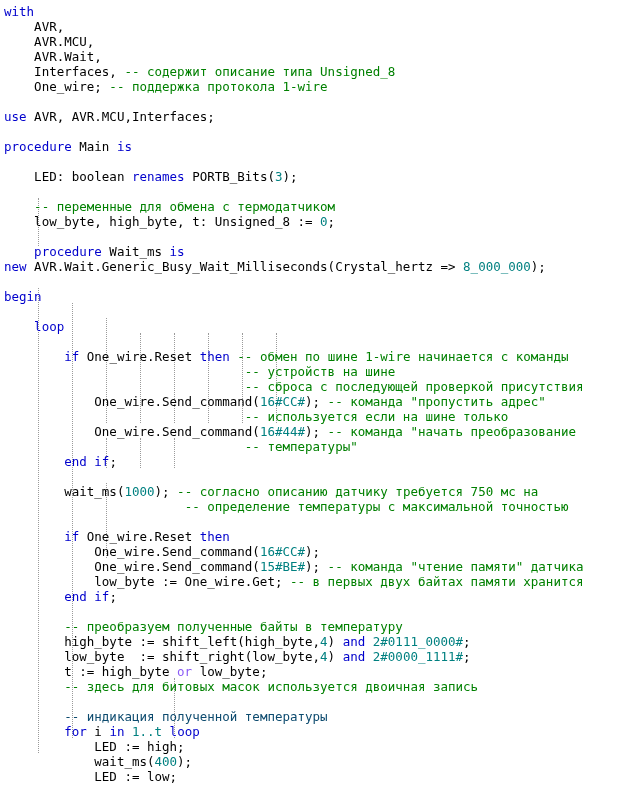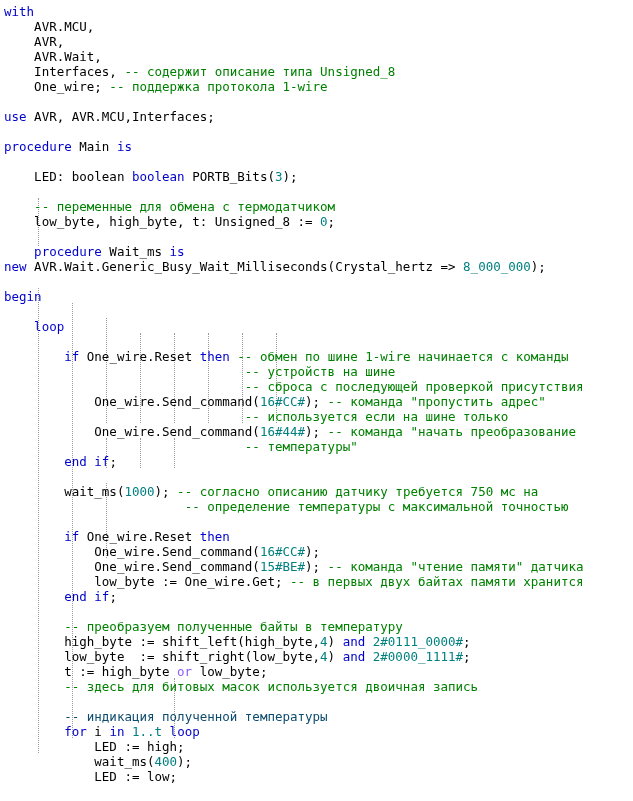--- a/index.html
+++ b/index.html
@@ -69,31 +69,31 @@
       <div class="indent-guide" style="left: 276px; top: 333px; height: 90px; border-left-color: rgb(154, 154, 154);"></div>
       <div class="indent-guide" style="left: 106px; top: 438px; height: 30px; border-left-color: rgb(154, 154, 154);"></div>
       <div class="indent-guide" style="left: 140px; top: 438px; height: 30px; border-left-color: rgb(154, 154, 154);"></div>
       <div class="indent-guide" style="left: 174px; top: 438px; height: 30px; border-left-color: rgb(154, 154, 154);"></div>
       <div class="indent-guide" style="left: 106px; top: 483px; height: 75px; border-left-color: rgb(154, 154, 154);"></div>
       <div class="indent-guide" style="left: 174px; top: 678px; height: 60px; border-left-color: rgb(154, 154, 154);"></div>
     </div>
 
   <div class="code-lines">
       <div class="line"><span class="kw" style="color: rgb(0, 0, 204);">with</span></div>
+      <div class="line"><span class="id" style="color: rgb(0, 0, 0);">    AVR,</span></div>
       <div class="line"><span class="id" style="color: rgb(0, 0, 0);">    AVR.MCU,</span></div>
-      <div class="line"><span class="id" style="color: rgb(0, 0, 0);">    AVR,</span></div>
       <div class="line"><span class="id" style="color: rgb(0, 0, 0);">    AVR.Wait,</span></div>
       <div class="line"><span class="id" style="color: rgb(0, 0, 0);">    Interfaces, </span><span class="com" style="color: rgb(0, 128, 0);">-- содержит описание типа Unsigned_8</span></div>
       <div class="line"><span class="id" style="color: rgb(0, 0, 0);">    One_wire; </span><span class="com" style="color: rgb(0, 128, 0);">-- поддержка протокола 1-wire</span></div>
       <div class="line">&nbsp;</div>
       <div class="line"><span class="kw" style="color: rgb(0, 0, 204);">use</span><span class="id" style="color: rgb(0, 0, 0);"> AVR, AVR.MCU,Interfaces;</span></div>
       <div class="line">&nbsp;</div>
       <div class="line"><span class="kw" style="color: rgb(0, 0, 204);">procedure</span><span class="id" style="color: rgb(0, 0, 0);"> Main </span><span class="kw" style="color: rgb(0, 0, 204);">is</span></div>
       <div class="line">&nbsp;</div>
-      <div class="line"><span class="id" style="color: rgb(0, 0, 0);">    LED: boolean </span><span class="kw" style="color: rgb(0, 0, 204);">boolean</span><span class="id" style="color: rgb(0, 0, 0);"> PORTB_Bits(</span><span class="num" style="color: rgb(0, 128, 128);">3</span><span class="id" style="color: rgb(0, 0, 0);">);</span></div>
+      <div class="line"><span class="id" style="color: rgb(0, 0, 0);">    LED: boolean </span><span class="kw" style="color: rgb(0, 0, 204);">renames</span><span class="id" style="color: rgb(0, 0, 0);"> PORTB_Bits(</span><span class="num" style="color: rgb(0, 128, 128);">3</span><span class="id" style="color: rgb(0, 0, 0);">);</span></div>
       <div class="line">&nbsp;</div>
       <div class="line"><span class="id" style="color: rgb(0, 0, 0);">    </span><span class="com" style="color: rgb(0, 128, 0);">-- переменные для обмена с термодатчиком</span></div>
       <div class="line"><span class="id" style="color: rgb(0, 0, 0);">    low_byte, high_byte, t: Unsigned_8 := </span><span class="num" style="color: rgb(0, 128, 128);">0</span><span class="id" style="color: rgb(0, 0, 0);">;</span></div>
       <div class="line">&nbsp;</div>
       <div class="line"><span class="id" style="color: rgb(0, 0, 0);">    </span><span class="kw" style="color: rgb(0, 0, 204);">procedure</span><span class="id" style="color: rgb(0, 0, 0);"> Wait_ms </span><span class="kw" style="color: rgb(0, 0, 204);">is</span></div>
       <div class="line"><span class="kw" style="color: rgb(0, 0, 204);">new</span><span class="id" style="color: rgb(0, 0, 0);"> AVR.Wait.Generic_Busy_Wait_Milliseconds(Crystal_hertz =&gt; </span><span class="num" style="color: rgb(0, 128, 128);">8_000_000</span><span class="id" style="color: rgb(0, 0, 0);">);</span></div>
       <div class="line">&nbsp;</div>
       <div class="line"><span class="kw" style="color: rgb(0, 0, 204);">begin</span></div>
       <div class="line">&nbsp;</div>
       <div class="line"><span class="id" style="color: rgb(0, 0, 0);">    </span><span class="kw" style="color: rgb(0, 0, 204);">loop</span></div>

